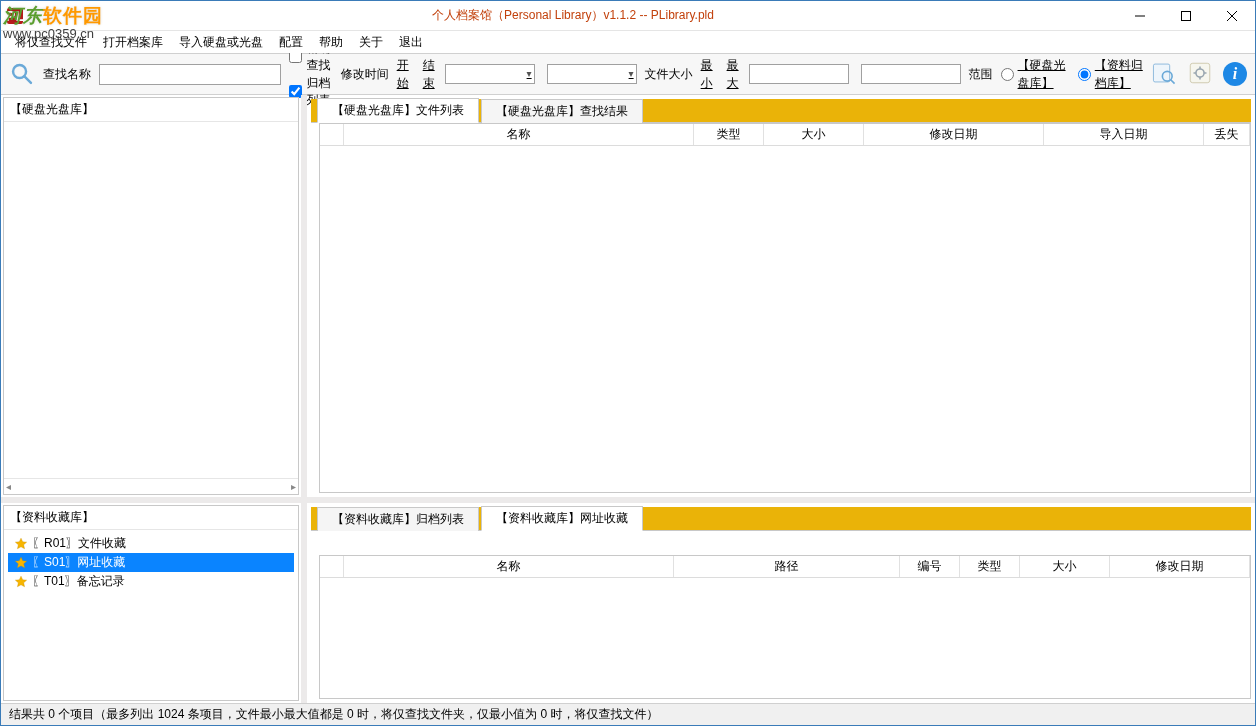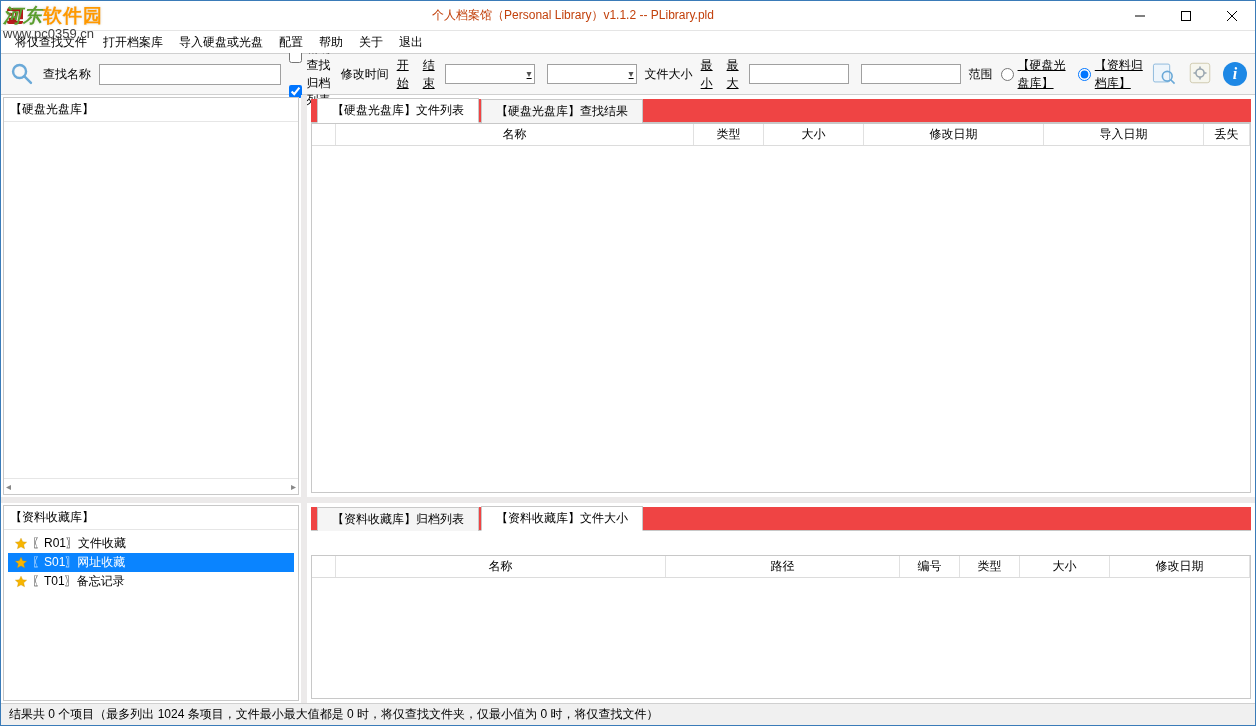--- a/index.html
+++ b/index.html
@@ -166,41 +166,41 @@
     height: 16px; border-top: 1px solid #e6e6e6;
     display: flex; justify-content: space-between;
     align-items: center; padding: 0 2px;
     color: #888; font-size: 10px;
   }
 
   
   .tabstrip {
     display: flex; align-items: flex-end;
     height: 24px;
-    background: #ef4444;
+    background: #eab308;
     padding-left: 6px;
     border-bottom: 1px solid #c8c8c8;
     margin: 4px 4px 0 4px;
   }
   .tab {
     padding: 3px 14px;
     border: 1px solid #c8c8c8;
     border-bottom: none;
     background: #f5f5f5;
     margin-right: 2px;
     position: relative;
     top: 1px;
   }
   .tab.active { background: #fff; border-bottom: 1px solid #fff; }
 
   
   .tablewrap {
     flex: 1; display: flex; flex-direction: column;
     border: 1px solid #c8c8c8;
-    margin: 0 4px 4px 4px;
+    margin: 0 4px 4px 12px;
     overflow: hidden;
   }
   .thead {
     display: flex;
     background: #fff;
     border-bottom: 1px solid #dcdcdc;
     height: 22px; align-items: stretch;
   }
   .th {
     border-right: 1px solid #e1e1e1;
@@ -400,21 +400,21 @@
                 </svg></span>
               <span>〖T01〗备忘记录</span>
             </li>
           </ul>
       </div>
     </div>
 
     <div class="right-bottom" style="grid-column:3; grid-row:3;gap:24px;">
       <div class="tabstrip">
         <div class="tab">【资料收藏库】归档列表</div>
-        <div class="tab active">【资料收藏库】文件大小</div>
+        <div class="tab active">【资料收藏库】网址收藏</div>
       </div>
       <div class="tablewrap">
         <div class="thead">
           <div class="th" style="width:24px"></div>
           <div class="th" style="width:330px">名称</div>
           <div class="th" style="flex:1">路径</div>
           <div class="th" style="width:60px">编号</div>
           <div class="th" style="width:60px">类型</div>
           <div class="th" style="width:90px">大小</div>
           <div class="th" style="width:140px">修改日期</div>

